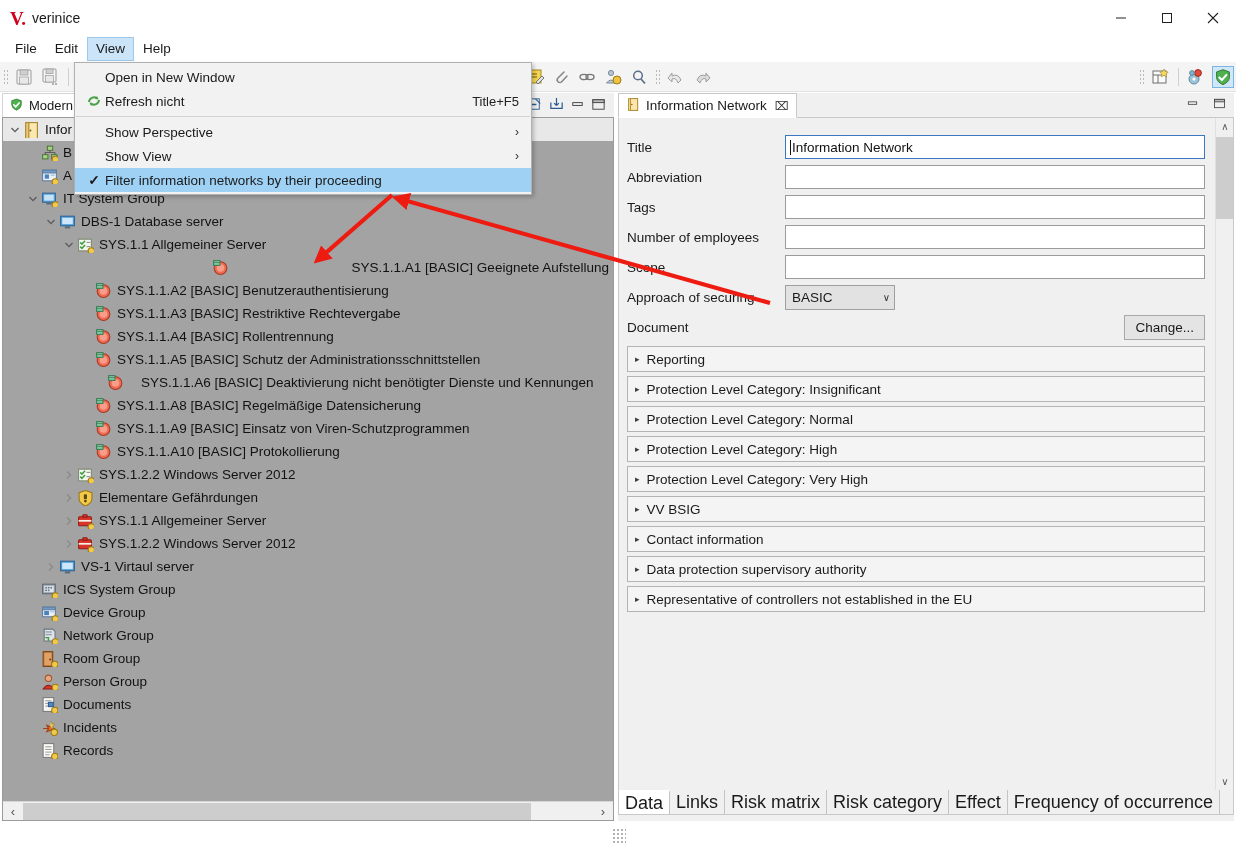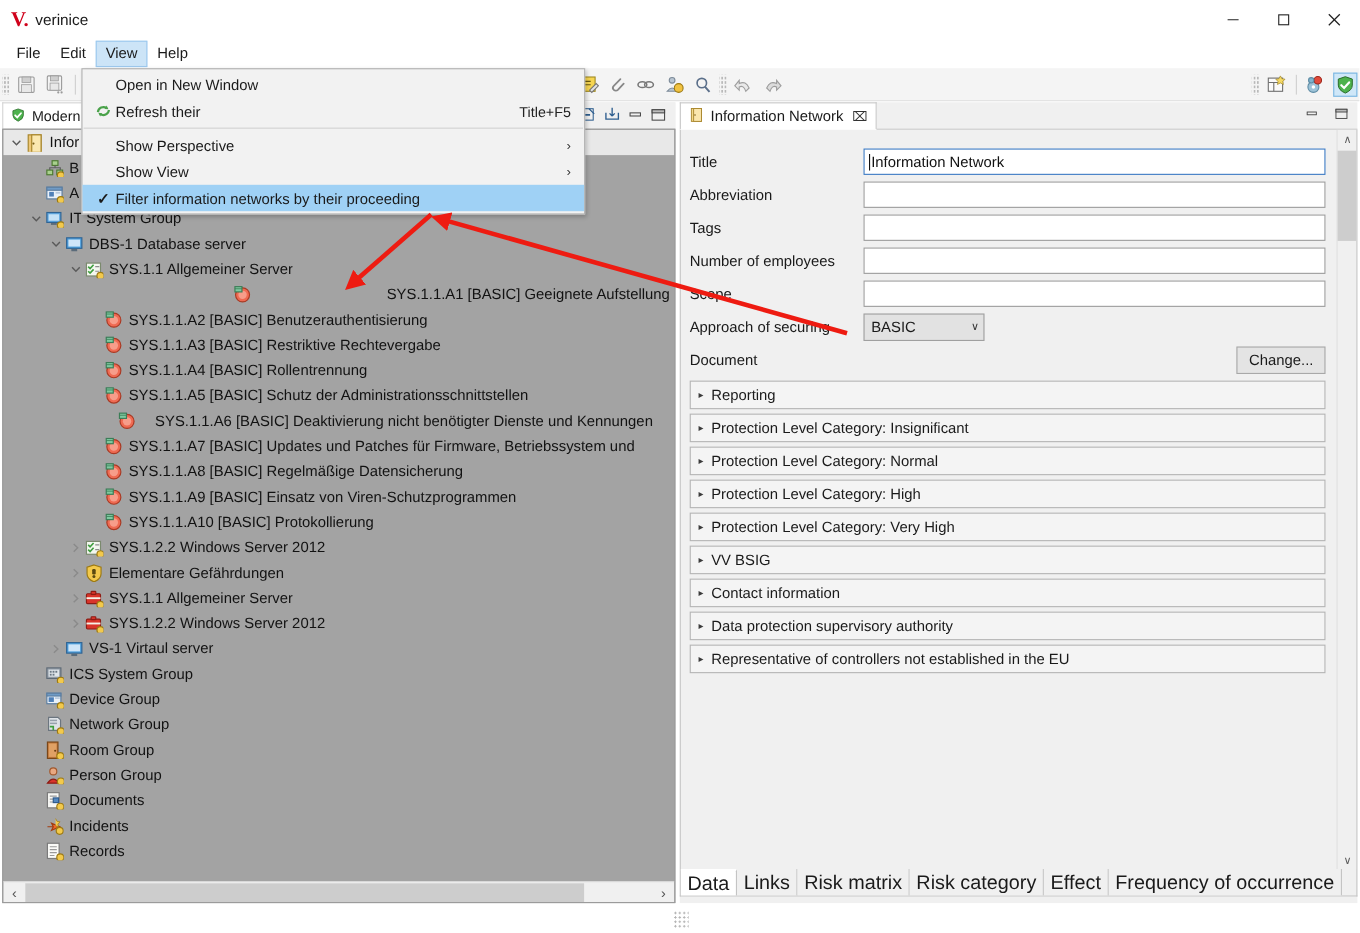--- a/index.html
+++ b/index.html
@@ -511,30 +511,20 @@
             <span class="node-label">SYS.1.1.A6 [BASIC] Deaktivierung nicht benötigter Dienste und Kennungen</span>
           </div>
           <div class="tree-row" style="padding-left: 76px;">
             <span class="twisty"></span>
             <span class="node-icon"><svg width="17" height="17" viewBox="0 0 16 16">
                 <circle cx="8" cy="8.5" r="6" fill="#ef6a52" stroke="#a93a24"></circle>
                 <circle cx="8" cy="8.5" r="3.6" fill="#f79d8a"></circle>
                 <rect x="1.5" y="1.5" width="6" height="4.5" fill="#7fc9a0" stroke="#3b7d57"></rect>
                 <line x1="1.5" y1="3.3" x2="7.5" y2="3.3" stroke="#3b7d57" stroke-width="0.7"></line>
               </svg></span>
-            <span class="node-label">SYS.1.1.A7 [BASIC] Updates und Patches für Firmware, Betriebssystem und</span>
-          </div>
-          <div class="tree-row" style="padding-left: 76px;">
-            <span class="twisty"></span>
-            <span class="node-icon"><svg width="17" height="17" viewBox="0 0 16 16">
-                <circle cx="8" cy="8.5" r="6" fill="#ef6a52" stroke="#a93a24"></circle>
-                <circle cx="8" cy="8.5" r="3.6" fill="#f79d8a"></circle>
-                <rect x="1.5" y="1.5" width="6" height="4.5" fill="#7fc9a0" stroke="#3b7d57"></rect>
-                <line x1="1.5" y1="3.3" x2="7.5" y2="3.3" stroke="#3b7d57" stroke-width="0.7"></line>
-              </svg></span>
             <span class="node-label">SYS.1.1.A8 [BASIC] Regelmäßige Datensicherung</span>
           </div>
           <div class="tree-row" style="padding-left: 76px;">
             <span class="twisty"></span>
             <span class="node-icon"><svg width="17" height="17" viewBox="0 0 16 16">
                 <circle cx="8" cy="8.5" r="6" fill="#ef6a52" stroke="#a93a24"></circle>
                 <circle cx="8" cy="8.5" r="3.6" fill="#f79d8a"></circle>
                 <rect x="1.5" y="1.5" width="6" height="4.5" fill="#7fc9a0" stroke="#3b7d57"></rect>
                 <line x1="1.5" y1="3.3" x2="7.5" y2="3.3" stroke="#3b7d57" stroke-width="0.7"></line>
               </svg></span>
@@ -866,21 +856,21 @@
         <span class="dd-label">Open in New Window</span>
       </div>
       <div class="dd-item">
         <span class="dd-icon">
           <svg width="16" height="16" viewBox="0 0 16 16">
             <path d="M3 9 a5 5 0 0 1 8-3.6 M13 7 a5 5 0 0 1-8 3.6" fill="none" stroke="#4aa24a" stroke-width="2"></path>
             <polygon points="11,3 12.6,6.4 9.2,6" fill="#4aa24a"></polygon>
             <polygon points="5,13 3.4,9.6 6.8,10" fill="#4aa24a"></polygon>
           </svg>
         </span>
-        <span class="dd-label">Refresh their</span>
+        <span class="dd-label">Refresh nicht</span>
         <span class="dd-accel">Title+F5</span>
       </div>
       <div class="dd-sep"></div>
       <div class="dd-item">
         <span class="dd-icon"></span>
         <span class="dd-label">Show Perspective</span>
         <span class="dd-sub">›</span>
       </div>
       <div class="dd-item">
         <span class="dd-icon"></span>

